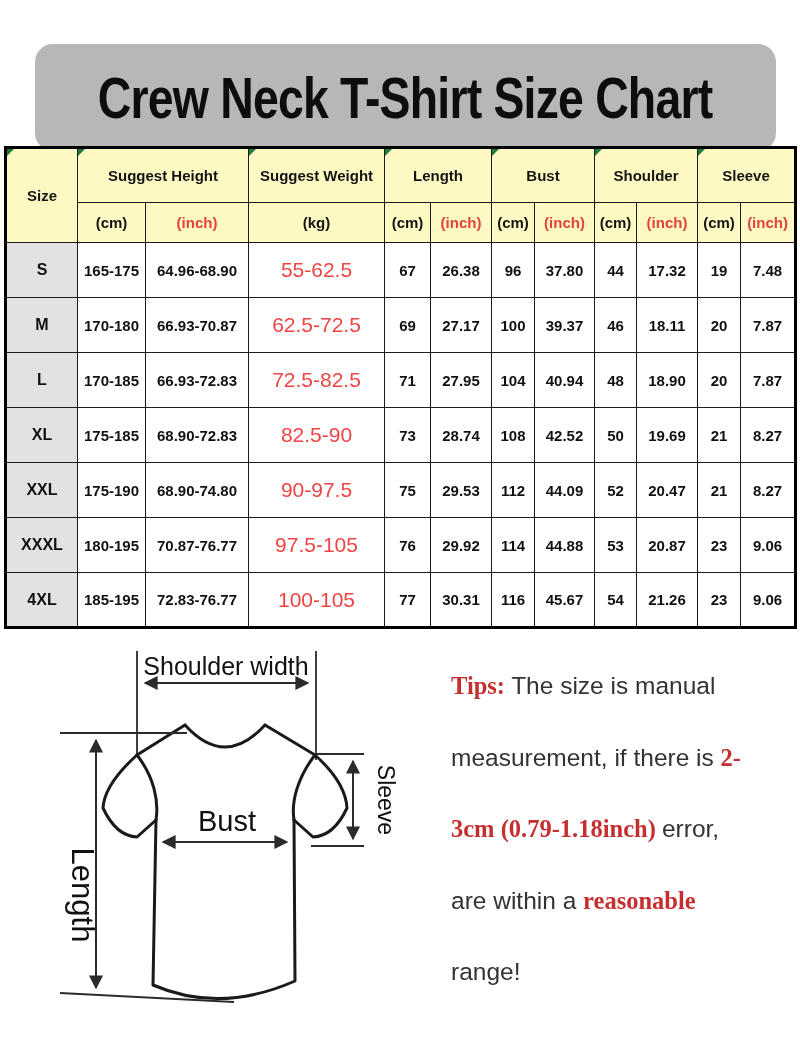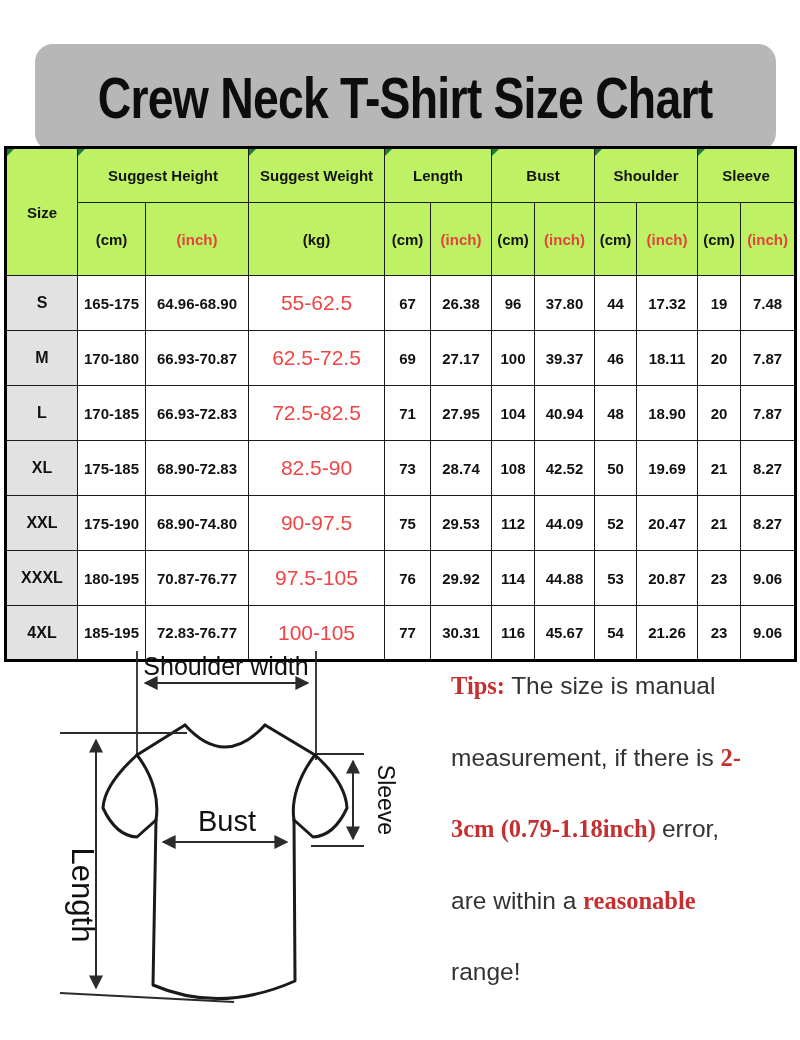--- a/index.html
+++ b/index.html
@@ -21,24 +21,24 @@
   table.size-table{
     position:absolute;left:4px;top:146px;width:792px;
     border-collapse:collapse;table-layout:fixed;
     border:3px solid #000;
   }
   .size-table th,.size-table td{
     border:1.5px solid #1c1c1c;text-align:center;vertical-align:middle;
     padding:0;overflow:hidden;
   }
   .size-table thead th{
-    background:#bef264;font-size:15px;font-weight:bold;position:relative;
+    background:#fef9c3;font-size:15px;font-weight:bold;position:relative;
   }
   .size-table tr.hrow1{height:55px;}
-  .size-table tr.hrow2{height:73px;}
+  .size-table tr.hrow2{height:40px;}
   .size-table tbody tr{height:55px;}
   .size-table td{font-size:15px;font-weight:bold;background:#ffffff;color:#111;}
   .size-table td.size-cell{background:#e2e2e2;font-size:16px;}
   .size-table td.weight-cell{font-weight:400;font-size:21px;color:#ef4444;}
   .size-table th.inch{color:#e0443c;}
   th.gmark::before{
     content:"";position:absolute;top:0;left:0;width:0;height:0;
     border-top:7px solid #1f7a40;border-right:7px solid transparent;
   }
   

